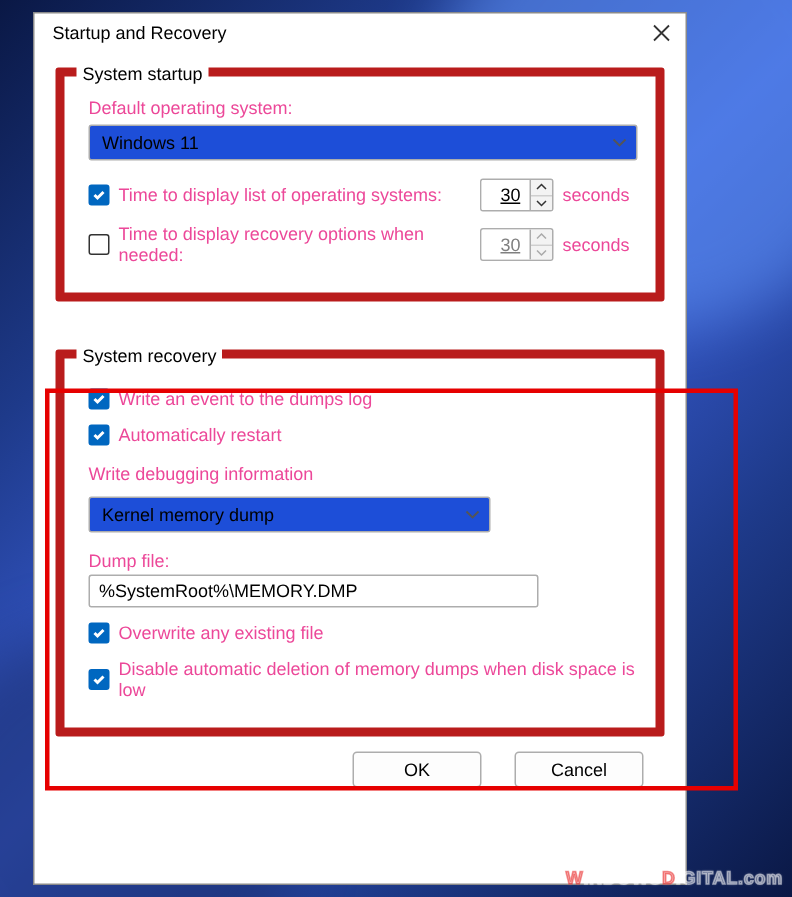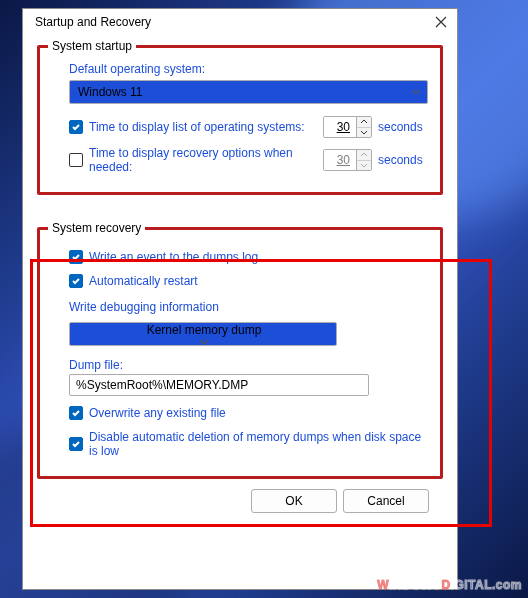--- a/index.html
+++ b/index.html
@@ -39,53 +39,53 @@
     color: #000;
   }
   .close-x svg { display:block; }
   .client {
     flex: 1;
     padding: 0 14px 8px 14px;
     position: relative;
   }
 
   .groupbox {
-    border: 3px solid #b91c1c;
+    border: 6px solid #b91c1c;
     border-radius: 2px;
-    padding: 14px 12px 18px 29px;
+    padding: 14px 12px 18px 16px;
     margin-top: 18px;
     position: relative;
   }
   .group-legend {
     position: absolute;
     top: -9px;
     left: 8px;
     background: #fff;
     padding: 0 4px;
     font-size: 12px;
     color: #000;
   }
   .row { display: flex; align-items: center; gap: 6px; margin-top: 6px; }
   .label { font-size: 12px; }
-  .static { color:#1d4ed8; }
+  .static { color:#ec4899; }
 
   .select {
     width: 100%;
     height: 24px;
     border: 1px solid #adadad;
     border-radius: 2px;
     background: #1d4ed8;
     display: flex;
     align-items: center;
     justify-content: space-between;
     padding: 0 6px 0 8px;
     font-size: 12px;
     margin-top: 4px;
   }
-  .select.small { width: 268px; flex-direction: column; }
+  .select.small { width: 268px; }
   .chev svg { display:block; }
 
   .checkbox {
     width: 14px; height: 14px;
     border: 1px solid #333;
     border-radius: 2px;
     display: inline-flex;
     align-items: center; justify-content: center;
     flex-shrink:0;
   }
@@ -134,21 +134,21 @@
 
   .highlight-box {
     position:absolute;
     border: 3px solid #e60000;
     pointer-events:none;
   }
 
   .button-row {
     display:flex;
     justify-content:flex-end;
-    gap:6px;
+    gap:22px;
     padding: 10px 14px 0 0;
   }
   .btn {
     min-width: 86px;
     height: 24px;
     border: 1px solid #adadad;
     border-radius:3px;
     background:#fdfdfd;
     font-size:12px;
     display:flex;

